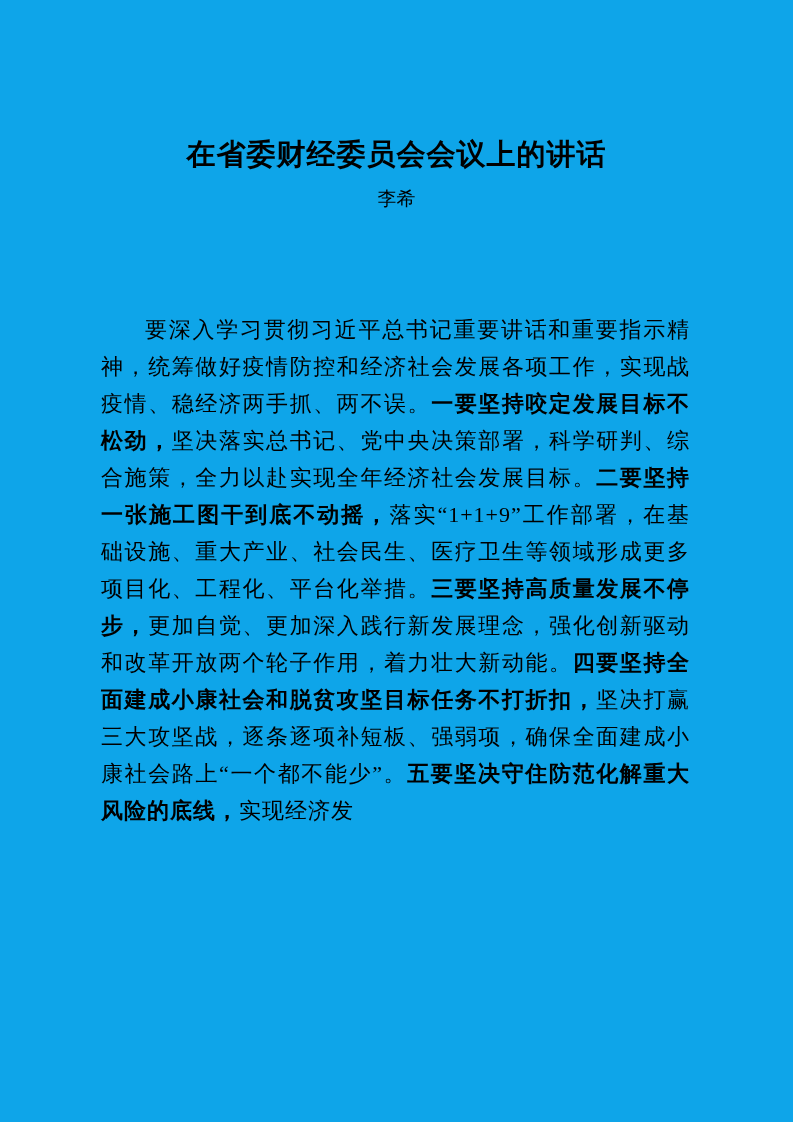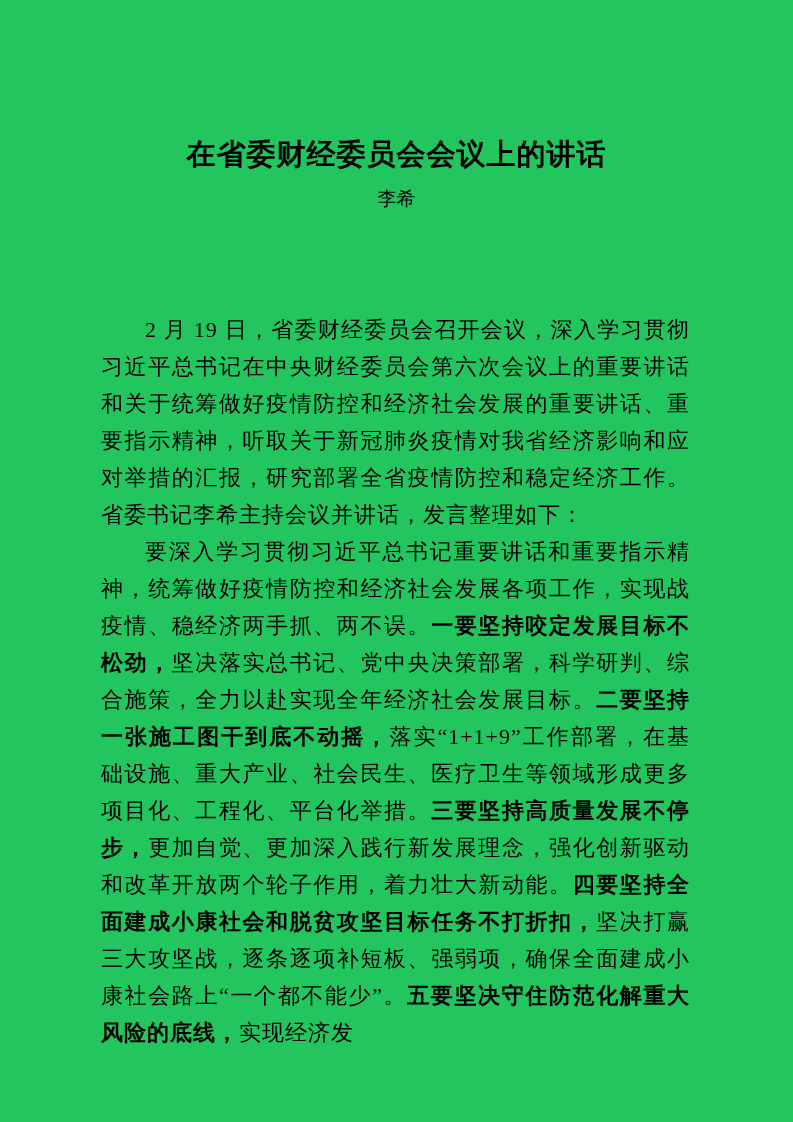--- a/index.html
+++ b/index.html
@@ -4,21 +4,21 @@
 <style>
   html, body {
     margin: 0;
     padding: 0;
     background: #ffffff;
   }
   .page {
     position: relative;
     width: 793px;
     height: 1122px;
-    background: #22c55e;
+    background: #0ea5e9;
     color: #000000;
     font-family: "Liberation Serif", "DejaVu Serif", serif;
     overflow: hidden;
   }
   .doc-title {
     position: absolute;
     top: 134px;
     left: 0;
     width: 100%;
     text-align: center;
@@ -65,16 +65,15 @@
   .seg { font-weight: normal; }
   .seg.bold { font-weight: bold; }
 </style>
 </head>
 <body>
 
 <div class="page">
   <div class="doc-title">在省委财经委员会会议上的讲话</div>
   <div class="doc-author">李希</div>
   <div class="doc-body">
-      <p class="para"><span class="seg">2 月 19 日，省委财经委员会召开会议，深入学习贯彻习近平总书记在中央财经委员会第六次会议上的重要讲话和关于统筹做好疫情防控和经济社会发展的重要讲话、重要指示精神，听取关于新冠肺炎疫情对我省经济影响和应对举措的汇报，研究部署全省疫情防控和稳定经济工作。省委书记李希主持会议并讲话，发言整理如下：</span></p>
       <p class="para"><span class="seg">要深入学习贯彻习近平总书记重要讲话和重要指示精神，统筹做好疫情防控和经济社会发展各项工作，实现战疫情、稳经济两手抓、两不误。</span><span class="seg bold">一要坚持咬定发展目标不松劲，</span><span class="seg">坚决落实总书记、党中央决策部署，科学研判、综合施策，全力以赴实现全年经济社会发展目标。</span><span class="seg bold">二要坚持一张施工图干到底不动摇，</span><span class="seg">落实“1+1+9”工作部署，在基础设施、重大产业、社会民生、医疗卫生等领域形成更多项目化、工程化、平台化举措。</span><span class="seg bold">三要坚持高质量发展不停步，</span><span class="seg">更加自觉、更加深入践行新发展理念，强化创新驱动和改革开放两个轮子作用，着力壮大新动能。</span><span class="seg bold">四要坚持全面建成小康社会和脱贫攻坚目标任务不打折扣，</span><span class="seg">坚决打赢三大攻坚战，逐条逐项补短板、强弱项，确保全面建成小康社会路上“一个都不能少”。</span><span class="seg bold">五要坚决守住防范化解重大风险的底线，</span><span class="seg">实现经济发</span></p>
     </div>
 </div>
 
 </body></html>

